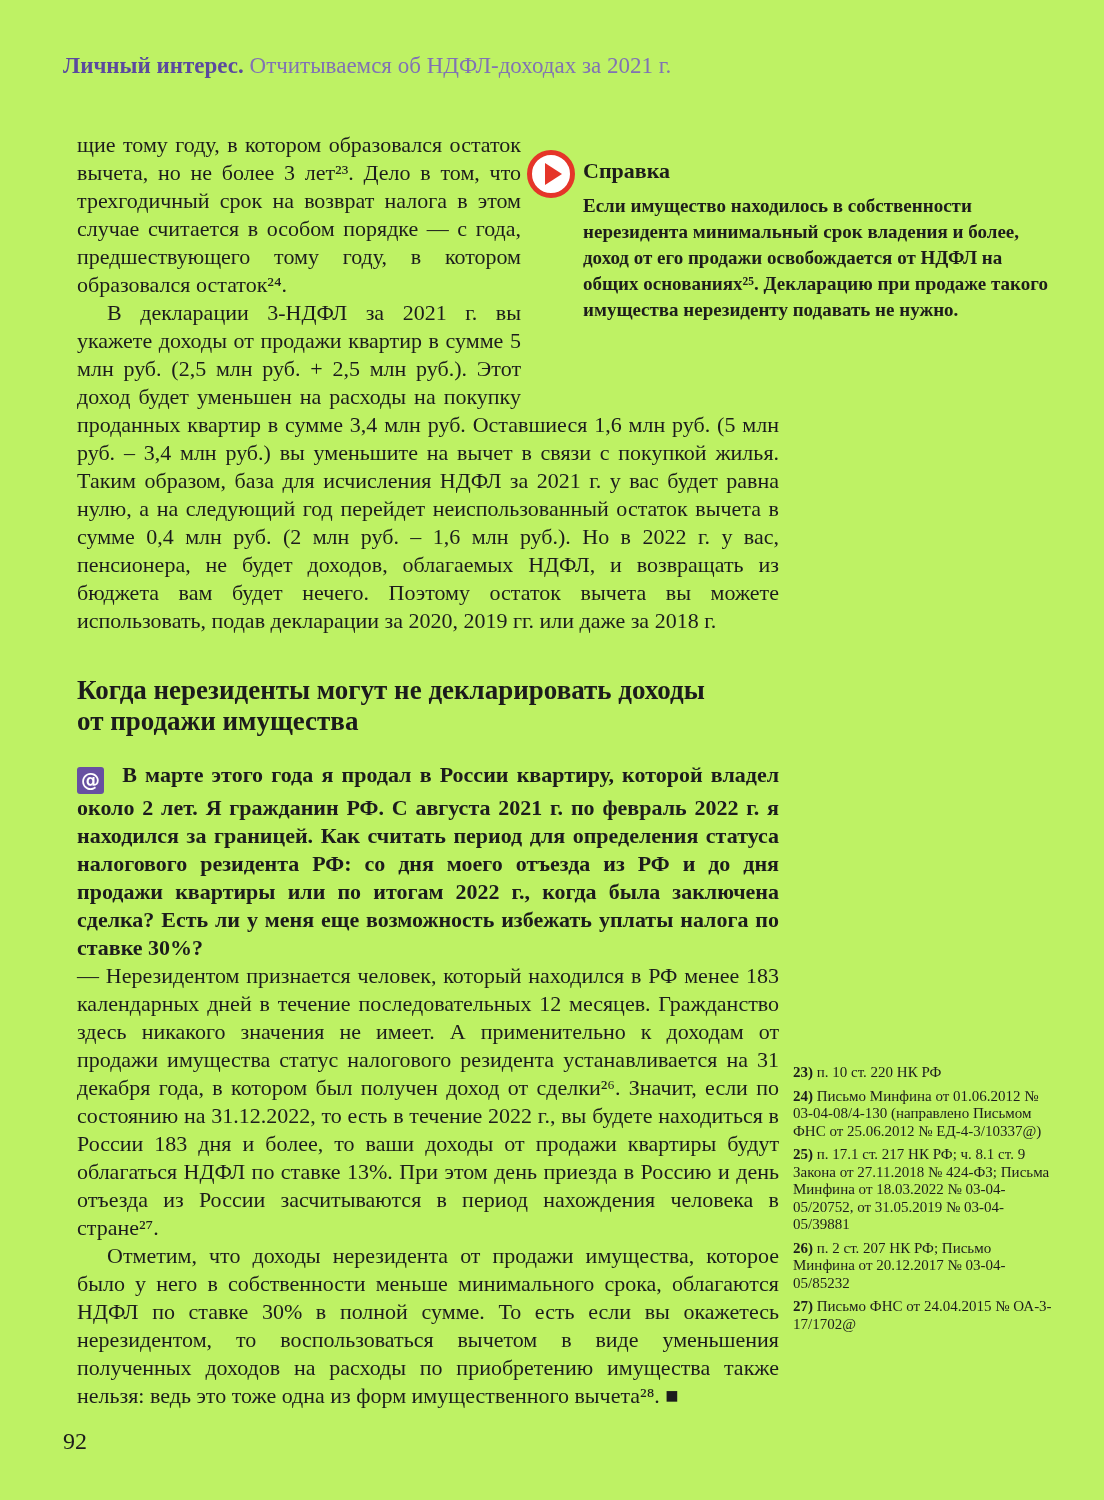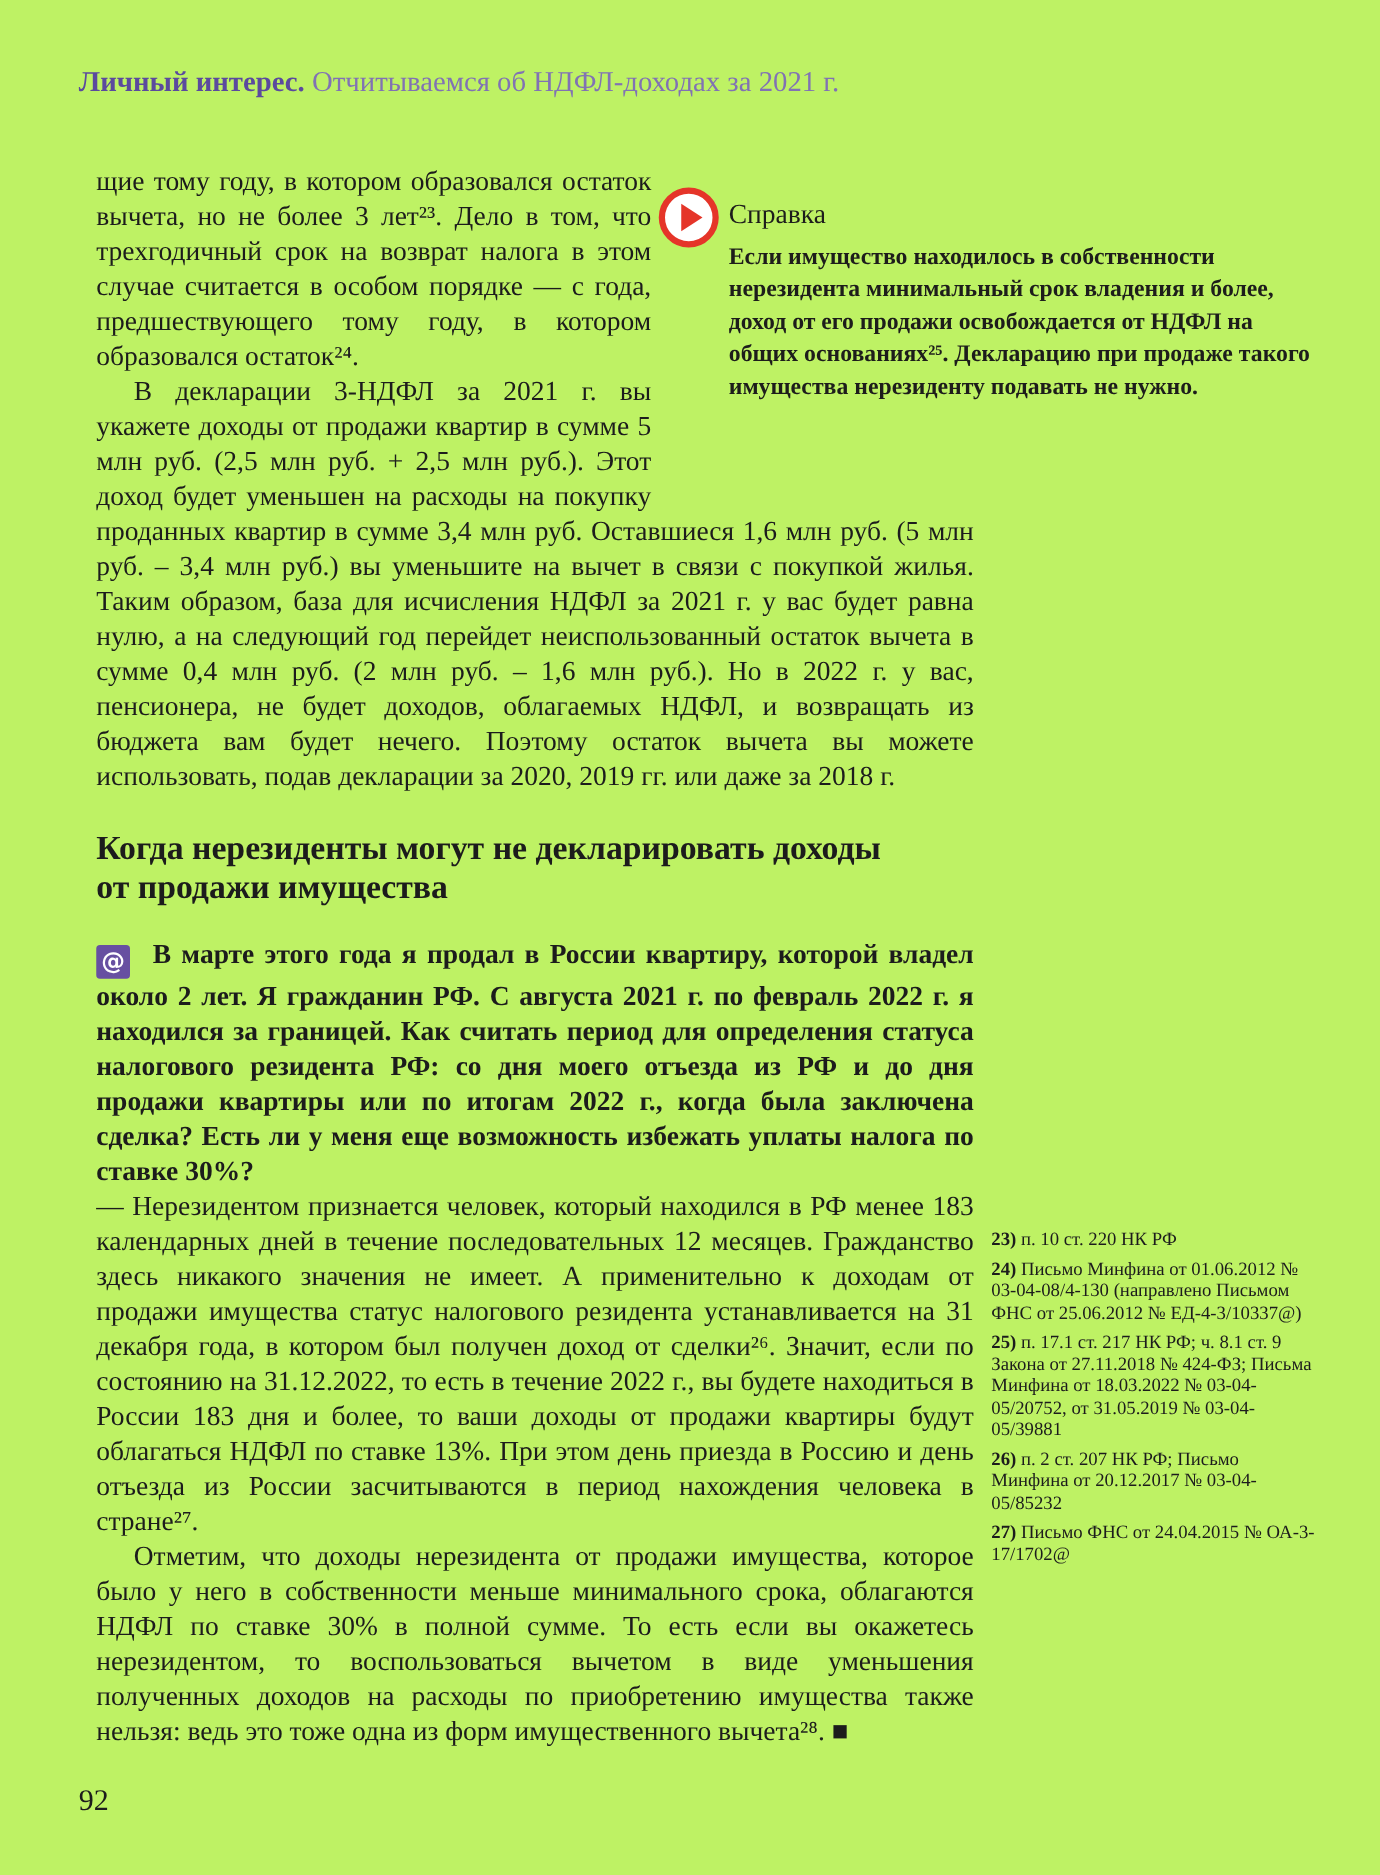--- a/index.html
+++ b/index.html
@@ -38,21 +38,21 @@
   .box-spacer { float: right; width: 258px; height: 254px; }
   .para { margin: 0; }
   .para.indent { text-indent: 30px; }
 
   .section-heading {
     font-size: 27px;
     line-height: 31px;
     font-weight: bold;
     text-align: left;
     width: 660px;
-    margin: 28px 0 19px 0;
+    margin: 40px 0 19px 0;
   }
 
   .question { font-weight: bold; margin-top: 24px; }
   .at-icon {
     display: inline-block;
     width: 27px;
     height: 27px;
     background: #6750a1;
     color: #ffffff;
     font-family: "DejaVu Sans", sans-serif;
@@ -89,36 +89,36 @@
     top: 8px;
     width: 0; height: 0;
     border-left: 17px solid #e53529;
     border-top: 11px solid transparent;
     border-bottom: 11px solid transparent;
   }
   .ref-content { margin-left: 56px; }
   .ref-title {
     font-size: 22px;
     line-height: 26px;
-    font-weight: normal;
+    font-weight: bold;
     margin: 10px 0 9px 0;
     color: #1d1d1b;
   }
   .ref-text {
     font-size: 19px;
     line-height: 26px;
     font-weight: bold;
     color: #1d1d1b;
   }
 
   
   .footnotes {
     position: absolute;
     left: 793px;
-    top: 984px;
+    top: 1064px;
     width: 262px;
     font-size: 15px;
     line-height: 17.5px;
     text-align: left;
   }
   .footnote { margin: 0 0 6px 0; }
   .fn-num { font-weight: bold; }
 
   .page-number {
     position: absolute;

